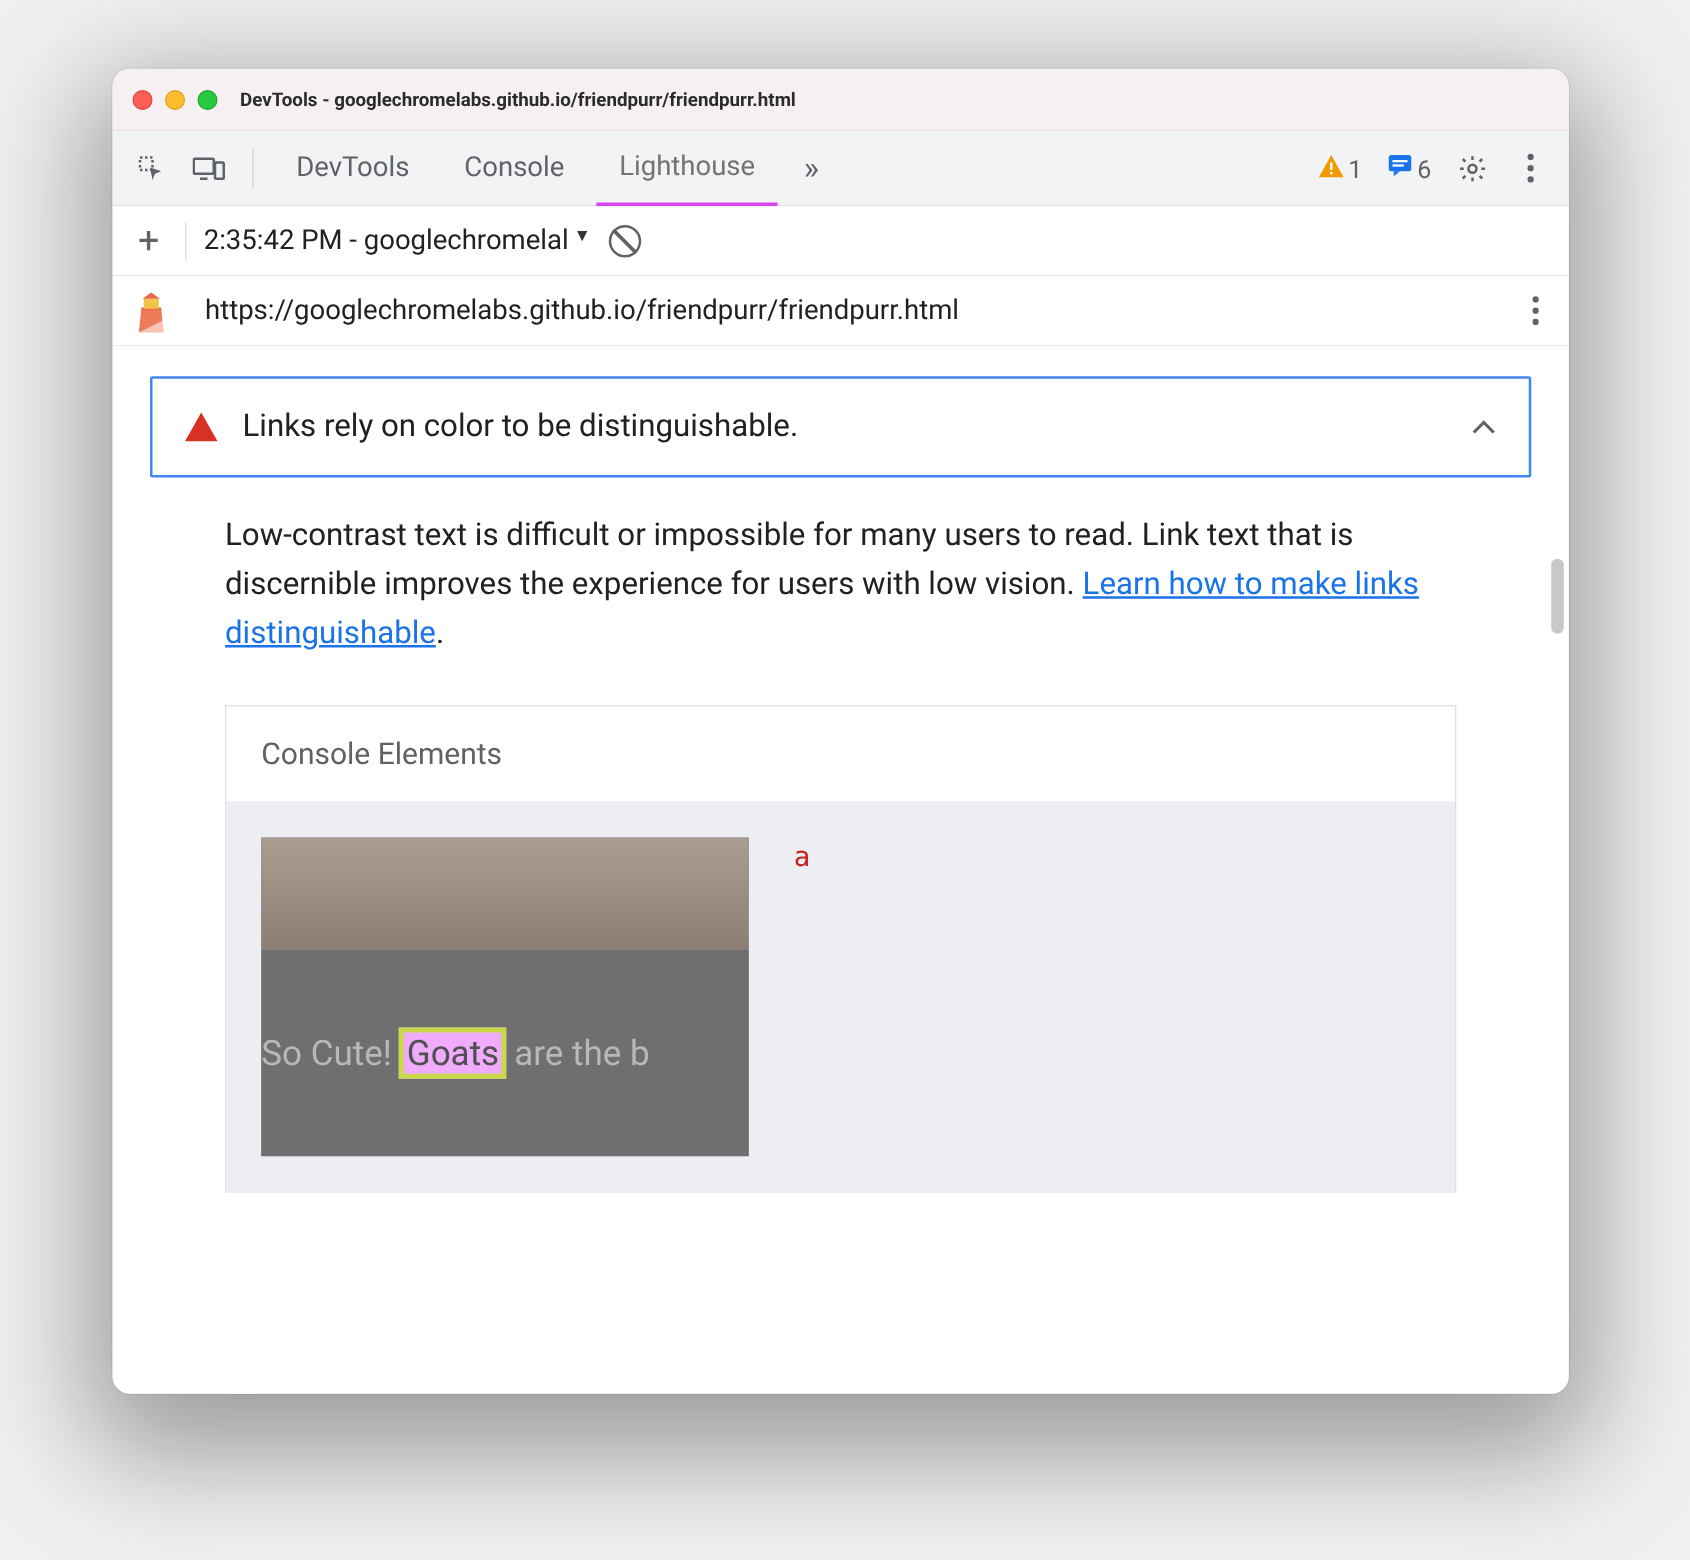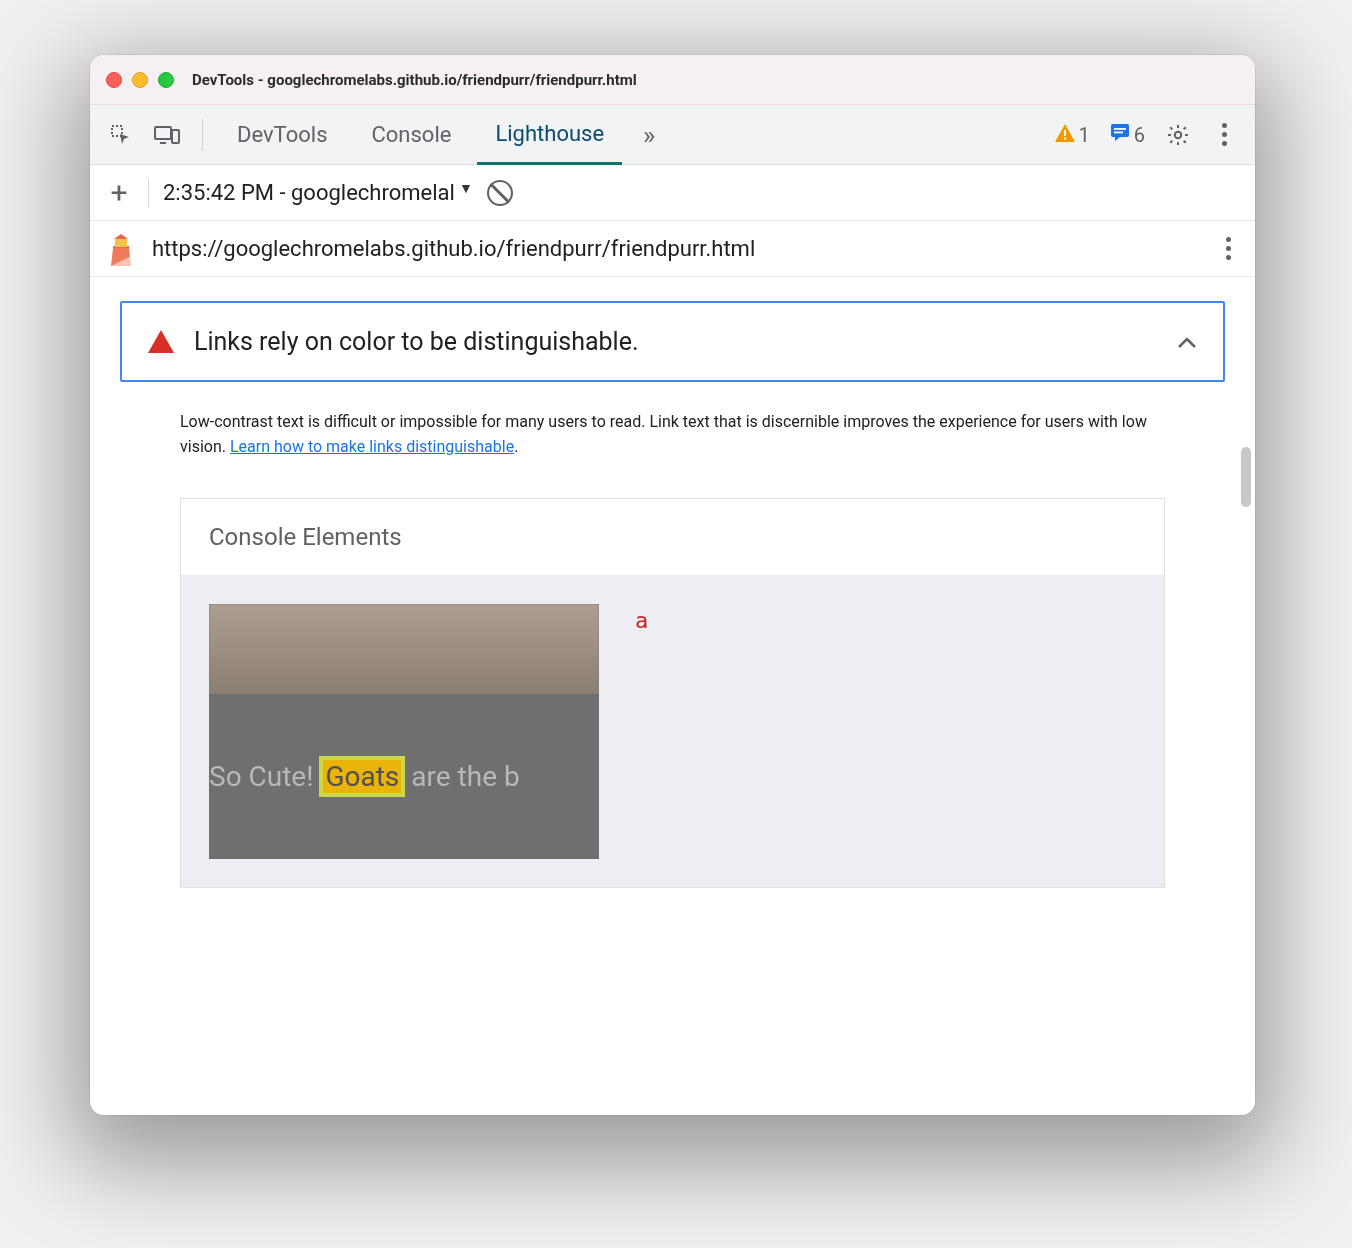--- a/index.html
+++ b/index.html
@@ -51,21 +51,21 @@
       gap: 8px;
       font-size: 22px;
       color: #5f6368;
     }
     .icon-btn {
       width: 38px; height: 38px; display: flex; align-items: center; justify-content: center;
       color: #5f6368; border-radius: 4px;
     }
     .divider-v { width: 1px; height: 32px; background: #d0d3d6; margin: 0 8px; }
     .tab { padding: 16px 18px; cursor: pointer; }
-    .tab.active { color: #0c4a6e; border-bottom: 3px solid #0f766e; margin-bottom: -1px; }
+    .tab.active { color: #737373; border-bottom: 3px solid #d946ef; margin-bottom: -1px; }
     .spacer { flex: 1; }
     .badge-group { display:flex; align-items:center; gap:4px; margin: 0 6px; font-size: 20px; }
     .warn-tri { color: #e8710a; }
     .msg-ico { color: #1a73e8; }
 
     .subbar {
       height: 56px;
       background: #fff;
       border-bottom: 1px solid #e6e8ea;
       display: flex;
@@ -129,21 +129,21 @@
     .red-tri {
       width: 0; height: 0;
       border-left: 13px solid transparent;
       border-right: 13px solid transparent;
       border-bottom: 23px solid #d93025;
     }
     .chev-up { margin-left:auto; color:#5f6368; font-size:22px; }
 
     .audit-desc {
       padding: 28px 60px 10px 60px;
-      font-size: 16px;
+      font-size: 25px;
       line-height: 1.55;
       color: #202124;
     }
     .audit-desc a { color: #1a73e8; text-decoration: underline; }
 
     .failing-box {
       margin: 28px 60px 0 60px;
       border: 1px solid #e0e0e0;
       background: #fff;
     }
@@ -184,21 +184,21 @@
       background: #6f6f6f;
       display:flex; align-items:center; 
       padding-left: 0px;
       font-size: 28px;
       color: #b8b8b8;
       white-space: nowrap;
     }
     .thumb-bottom .hl {
       display:inline-block;
       color:#505050;
-      background:#eab308;
+      background:#f0abfc;
       border: 4px solid #c9d94a;
       padding: 0 2px;
       margin: 0 6px;
     }
   </style>
 </head>
 <body>
 
 <div class="window">
 
@@ -278,21 +278,21 @@
   <div class="urlbar">
     <div class="lh-icon">
       <svg width="26" height="32" viewBox="0 0 26 32">
         <rect x="5" y="12" width="16" height="18" fill="#e8694a"></rect>
         <polygon points="3,32 23,32 21,14 5,14" fill="#ef7a5a"></polygon>
         <rect x="7" y="5" width="12" height="8" fill="#f4c24a"></rect>
         <polygon points="13,0 20,5 6,5" fill="#e8694a"></polygon>
         <polygon points="3,32 23,22 23,32" fill="#fff" opacity="0.55"></polygon>
       </svg>
     </div>
-    <div style="flex:1; overflow:hidden; white-space:nowrap; text-overflow:ellipsis;">https://googlechromelabs.github.io/friendpurr/friendpurr.html</div>
+    <div style="flex:1; overflow:hidden; white-space:nowrap; text-overflow:ellipsis;margin-left:12px;">https://googlechromelabs.github.io/friendpurr/friendpurr.html</div>
     <div class="kebab">
       <span></span>
         <span></span>
         <span></span>
     </div>
   </div>
 
   <div class="content">
 
     <div class="audit-header">

